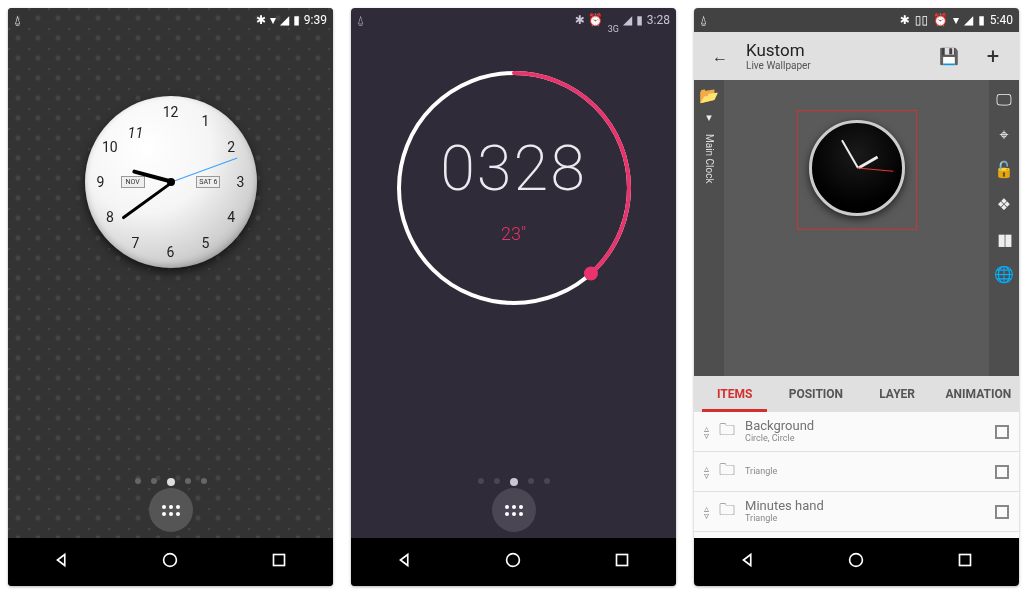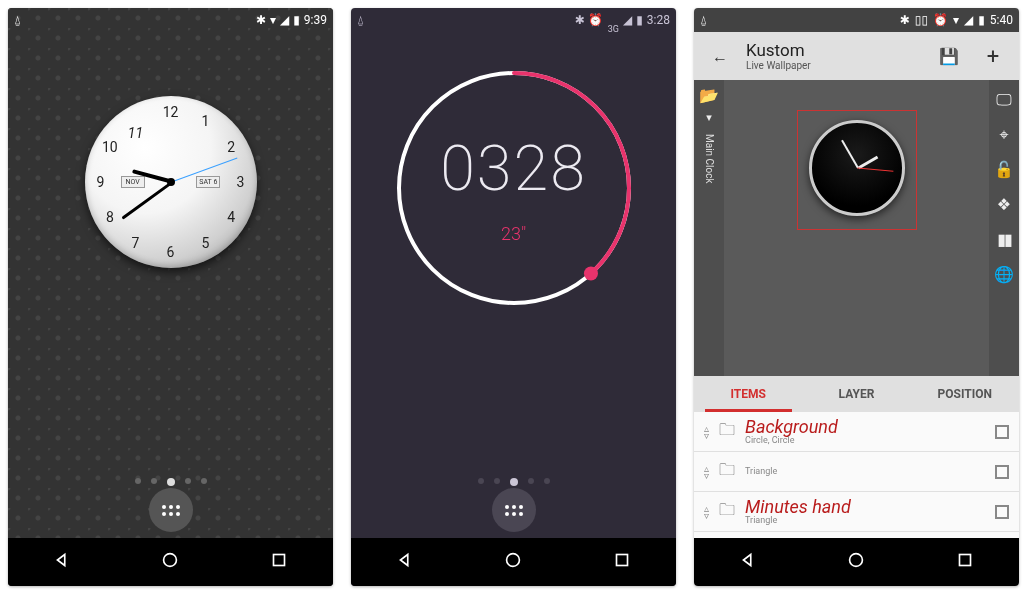--- a/index.html
+++ b/index.html
@@ -60,21 +60,21 @@
   .mini-clock { position:absolute; top:40px; width:96px; height:96px; border-radius:50%; background:radial-gradient(circle at 50% 35%, #1a1a1a 0%, #000 70%); border:3px solid #ccc; box-shadow:0 3px 8px rgba(0,0,0,.6);}
   .mini-clock .mh{position:absolute;left:50%;bottom:50%;transform-origin:bottom center;}
   .mini-clock .mh.h{width:3px;height:22px;background:#eee;} .mini-clock .mh.m{width:2px;height:32px;background:#eee;} .mini-clock .mh.s{width:1px;height:36px;background:#e33;}
   .tabs { height:36px; display:flex; background:#e0e0e0; font-size:12px; font-weight:700; color:#555;}
   .tabs div { flex:1; display:flex; align-items:center; justify-content:center; position:relative;}
   .tabs div.on { color:#d32f2f;} .tabs div.on::after{content:"";position:absolute;bottom:0;left:10%;right:10%;height:3px;background:#d32f2f;}
   .list { background:#fafafa;}
   .row { height:40px; display:flex; align-items:center; padding:0 10px; border-bottom:1px solid #e0e0e0; gap:10px;}
   .row .drag { display:flex; flex-direction:column; gap:0px; color:#888; font-size:10px; line-height:7px;}
   .row .ricon{color:#555;font-size:16px;}
-  .row .txt { flex:1; line-height:1.1;} .row .txt .n{font-size:18px;color:#b91c1c;font-style:italic;} .row .txt .d{font-size:9px;color:#888;}
+  .row .txt { flex:1; line-height:1.1;} .row .txt .n{font-size:13px;color:#737373;} .row .txt .d{font-size:9px;color:#888;}
   .row .chk { width:14px;height:14px;border:2px solid #888;}
   .ph3 .navbar{background:#000;}
 </style>
 </head>
 <body>
 
 <div class="phone ph1">
   <div class="ph1-body"></div>
   <div class="statusbar">
     <span class="status-icons">
@@ -239,22 +239,23 @@
       <div>🖵</div>
       <div>⌖</div>
       <div>🔓</div>
       <div>❖</div>
       <div style="letter-spacing:-2px;">▮▮</div>
       <div>🌐</div>
     </div>
   </div>
   <div class="tabs" id="ph3-tabs">
       <div class="on">ITEMS</div>
+      <div>POSITION</div>
       <div>LAYER</div>
-      <div>POSITION</div>
+      <div>ANIMATION</div>
     </div>
   <div class="list" id="ph3-list">
       <div class="row">
         <div class="drag">
           <span>▵</span>
           <span>▿</span>
         </div>
   <div class="ricon">🗀</div>
   <div class="txt">
           <div class="n">Background</div>

